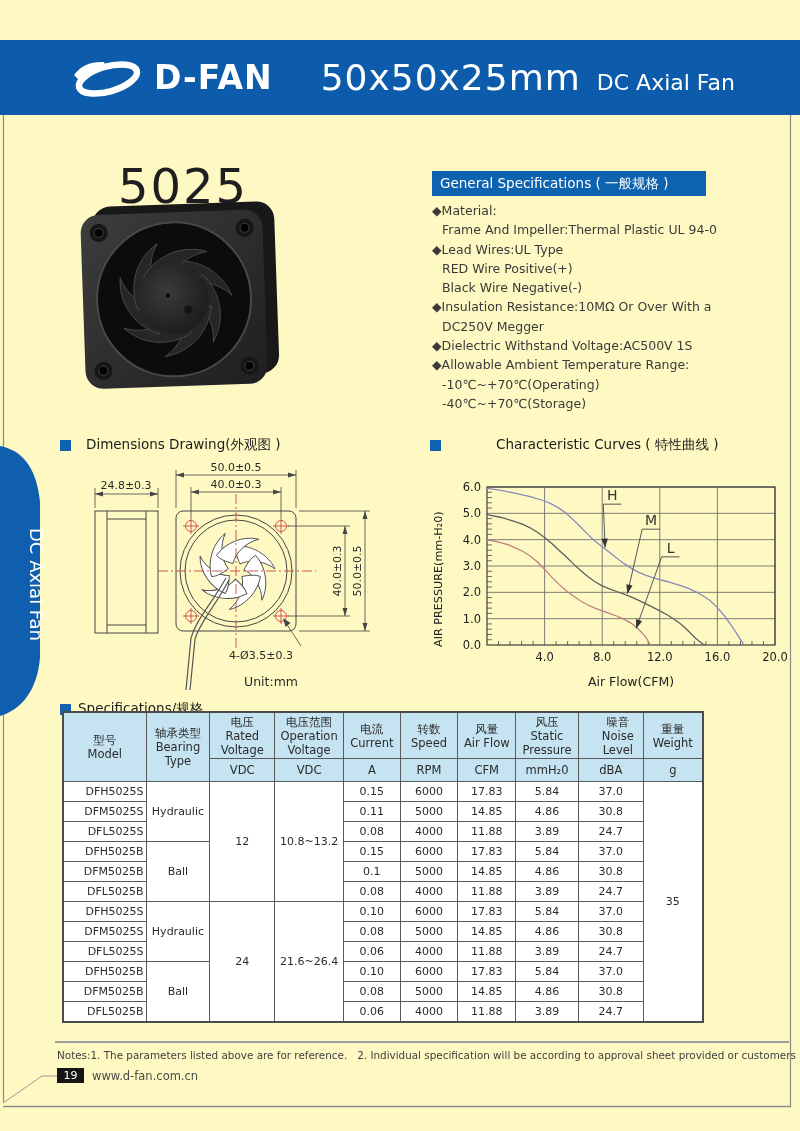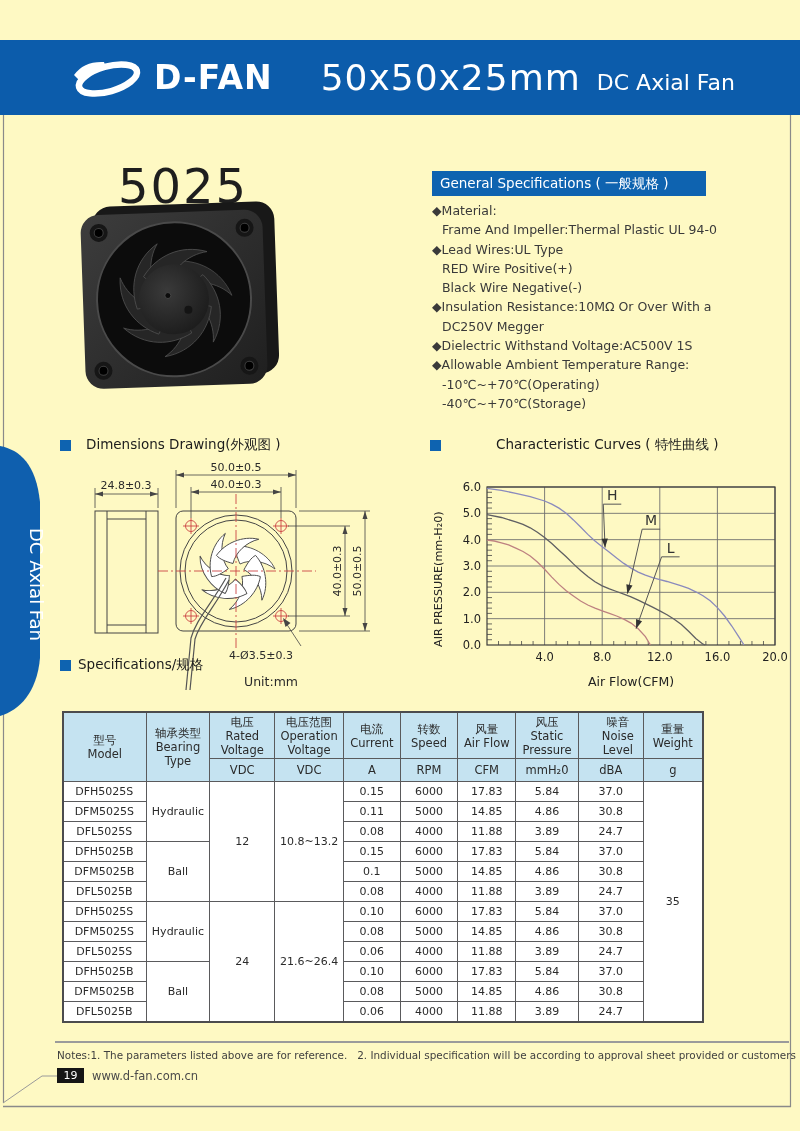--- a/index.html
+++ b/index.html
@@ -22,21 +22,21 @@
   .gs-line.cont{padding-left:10px;}
   
   .sec-title{display:flex;align-items:center;font-size:13.5px;color:#1c1c1c;}
   .sq{width:11px;height:11px;background:#0e63b0;margin-right:7px;flex:none;}
   
   #spec-table{border-collapse:collapse;table-layout:fixed;width:642px;font-size:11px;color:#2b2b2b;}
   #spec-table th,#spec-table td{border:1px solid #5a5a5c;text-align:center;padding:0 2px;overflow:hidden;}
   #spec-table{border:2px solid #4c4c4e;}
   #spec-table thead th{background:#c5e3f1;font-weight:normal;font-size:11.5px;line-height:14px;}
   #spec-table tbody td{height:19px;background:#fff;}
-  #spec-table td.model-cell{text-align:center;padding-left:1px;}
+  #spec-table td.model-cell{text-align:right;padding-left:1px;}
   .notes{left:57px;top:1049px;width:726px;font-size:10.4px;color:#3f3f3f;white-space:nowrap;}
   .divider{left:55px;top:1041px;width:734px;height:2px;background:#9b9b9b;}
   .pg-box{left:57px;top:1068px;width:27px;height:15px;background:#151515;color:#fff;font-size:11px;
           display:flex;align-items:center;justify-content:center;}
   .pg-url{left:92px;top:1069px;font-size:11.5px;color:#4a4a4a;}
   svg text{font-family:"DejaVu Sans","Liberation Sans",sans-serif;}
 </style>
 </head>
 <body>
 
@@ -308,21 +308,21 @@
       <text x="223.16000000000003" y="67.18333333333334" font-size="14" fill="#333" text-anchor="middle">M</text>
       <line x1="214.16000000000003" y1="71.18333333333334" x2="232.16000000000003" y2="71.18333333333334" stroke="#555" stroke-width="1"></line>
       <line x1="214.16000000000003" y1="71.18333333333334" x2="199.4" y2="135.64999999999998" stroke="#555" stroke-width="1"></line>
       <polygon points="199.4,135.64999999999998 204.52791226347748,127.5911839692125 198.28933875920987,126.16282805003479" fill="#333"></polygon>
       <text x="242.6" y="94.83333333333334" font-size="14" fill="#333" text-anchor="middle">L</text>
       <line x1="233.6" y1="98.83333333333334" x2="251.6" y2="98.83333333333334" stroke="#555" stroke-width="1"></line>
       <line x1="233.6" y1="98.83333333333334" x2="208.04" y2="170.67333333333332" stroke="#555" stroke-width="1"></line>
       <polygon points="208.04,170.67333333333332 214.0717198436071,163.26669065744863 208.04199340204602,161.1213703923275" fill="#333"></polygon>
     </svg>
 
-  <div class="abs sec-title" style="left:60px;top:656px;">
+  <div class="abs sec-title" style="left:60px;top:700px;">
     <span class="sq"></span>
     <span>Specifications/规格</span>
   </div>
   <table class="abs" id="spec-table" style="left:62px;top:711px;">
     <colgroup>
       <col style="width:82px">
         <col style="width:63px">
         <col style="width:64px">
         <col style="width:68px">
       <col style="width:56px">

